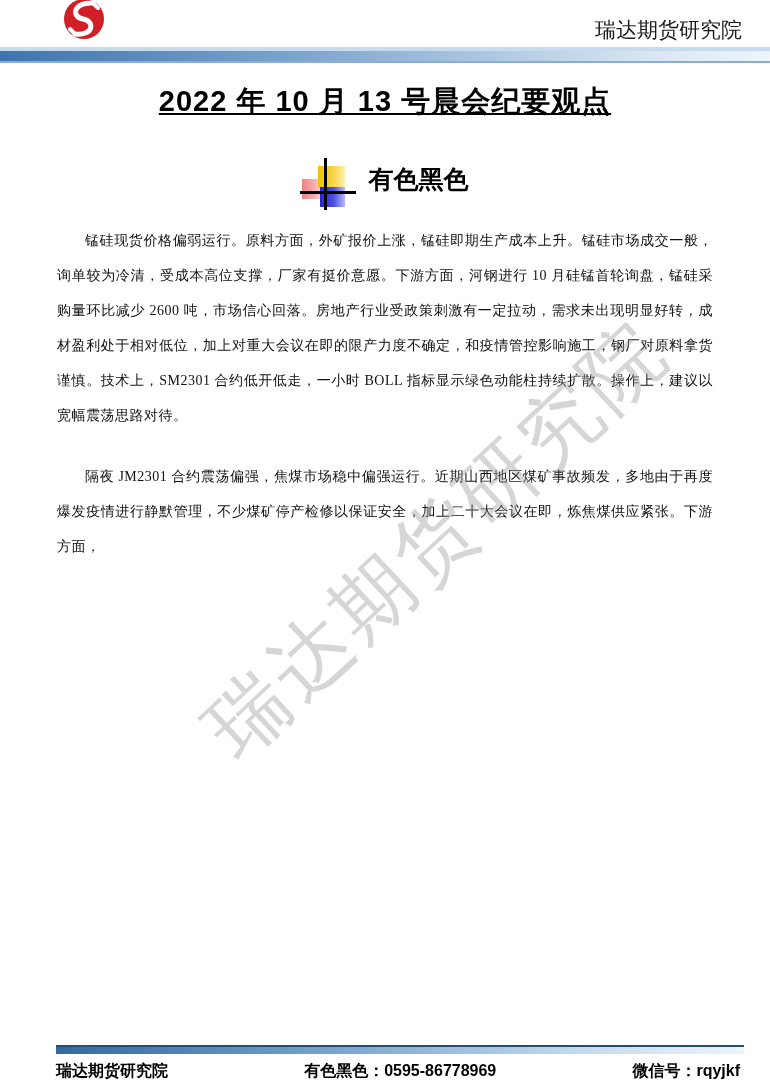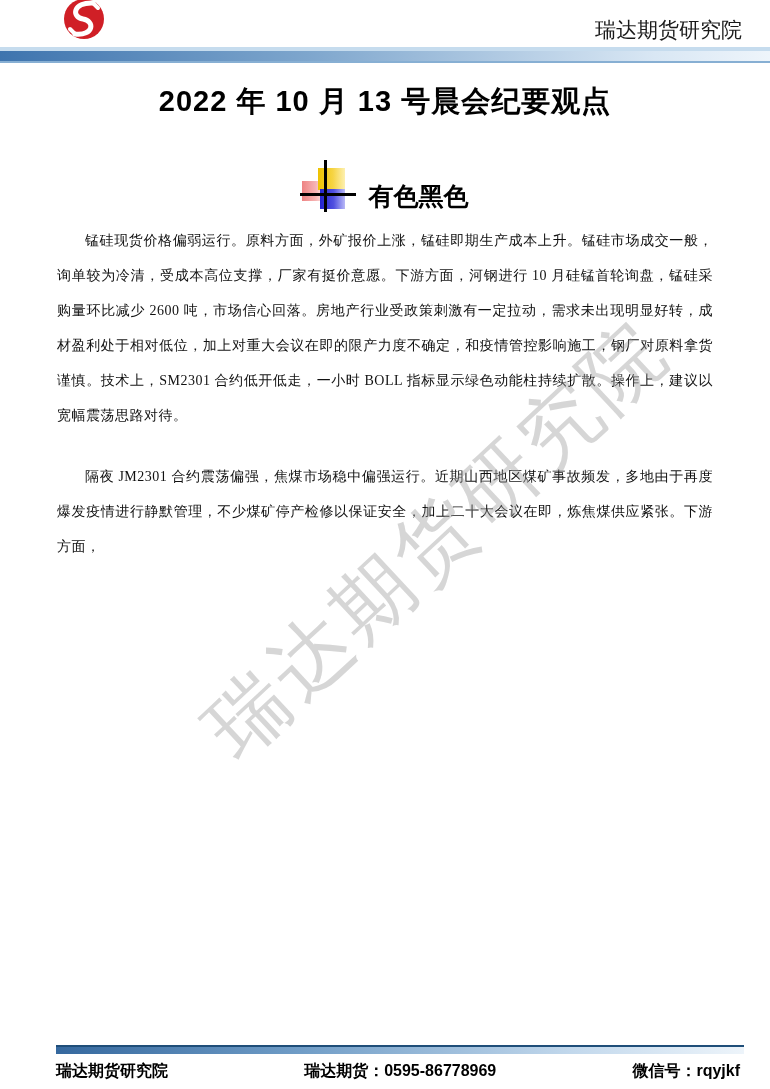--- a/index.html
+++ b/index.html
@@ -25,25 +25,25 @@
   .top-bar{
     height:10px;margin-top:2px;
     background:linear-gradient(to right,#3e74ae 0%,#7ea6cd 40%,#d9e7f4 85%,#eef5fb 100%);
     border-top:4px solid #c6dcee;
     border-bottom:2px solid #87afd3;
   }
   
   .title{
     text-align:center;margin-top:20px;line-height:36px;
     font-family:"Liberation Sans","DejaVu Sans",sans-serif;
-    font-weight:700;font-size:29px;letter-spacing:1px;color:#000;
+    font-weight:700;font-size:29px;letter-spacing:1px;color:#000;text-decoration:underline;
   }
   
   .section-head{
-    display:flex;justify-content:center;align-items:flex-end;gap:13px;
+    display:flex;justify-content:center;gap:13px;
     margin-top:44px;height:52px;
   }
   .squares-icon{position:relative;width:54px;height:50px;flex:0 0 auto;}
   .sq{position:absolute;}
   .sq-yellow{left:16px;top:3px;width:27px;height:22px;
              background:linear-gradient(to right,#eec200 0%,#f6d443 55%,#fdf0b0 100%);}
   .sq-pink{left:0px;top:16px;width:25px;height:20px;
            background:linear-gradient(to right,#ee8383 0%,#f6b4b4 55%,#ffffff 100%);}
   .sq-blue{left:18px;top:24px;width:25px;height:20px;
            background:linear-gradient(to right,#2323cf 0%,#5050e0 55%,#b9b9f7 100%);}
@@ -126,19 +126,19 @@
     <p class="sec-body">隔夜 JM2301 合约震荡偏强，焦煤市场稳中偏强运行。近期山西地区煤矿事故频发，多地由于再度爆发疫情进行静默管理，不少煤矿停产检修以保证安全，加上二十大会议在即，炼焦煤供应紧张。下游方面，</p>
   </div>
 
 </div>
 
 <div class="footer">
   <div class="footer-bar"></div>
   <div class="footer-row">
     <span>瑞达期货研究院</span>
     <span>
-      <span>瑞达期货：</span><span>0595-86778969</span>
+      <span>有色黑色：</span><span>0595-86778969</span>
     </span>
     <span>
       <span>微信号：</span><span>rqyjkf</span>
     </span>
   </div>
 </div>
 
 </body></html>

